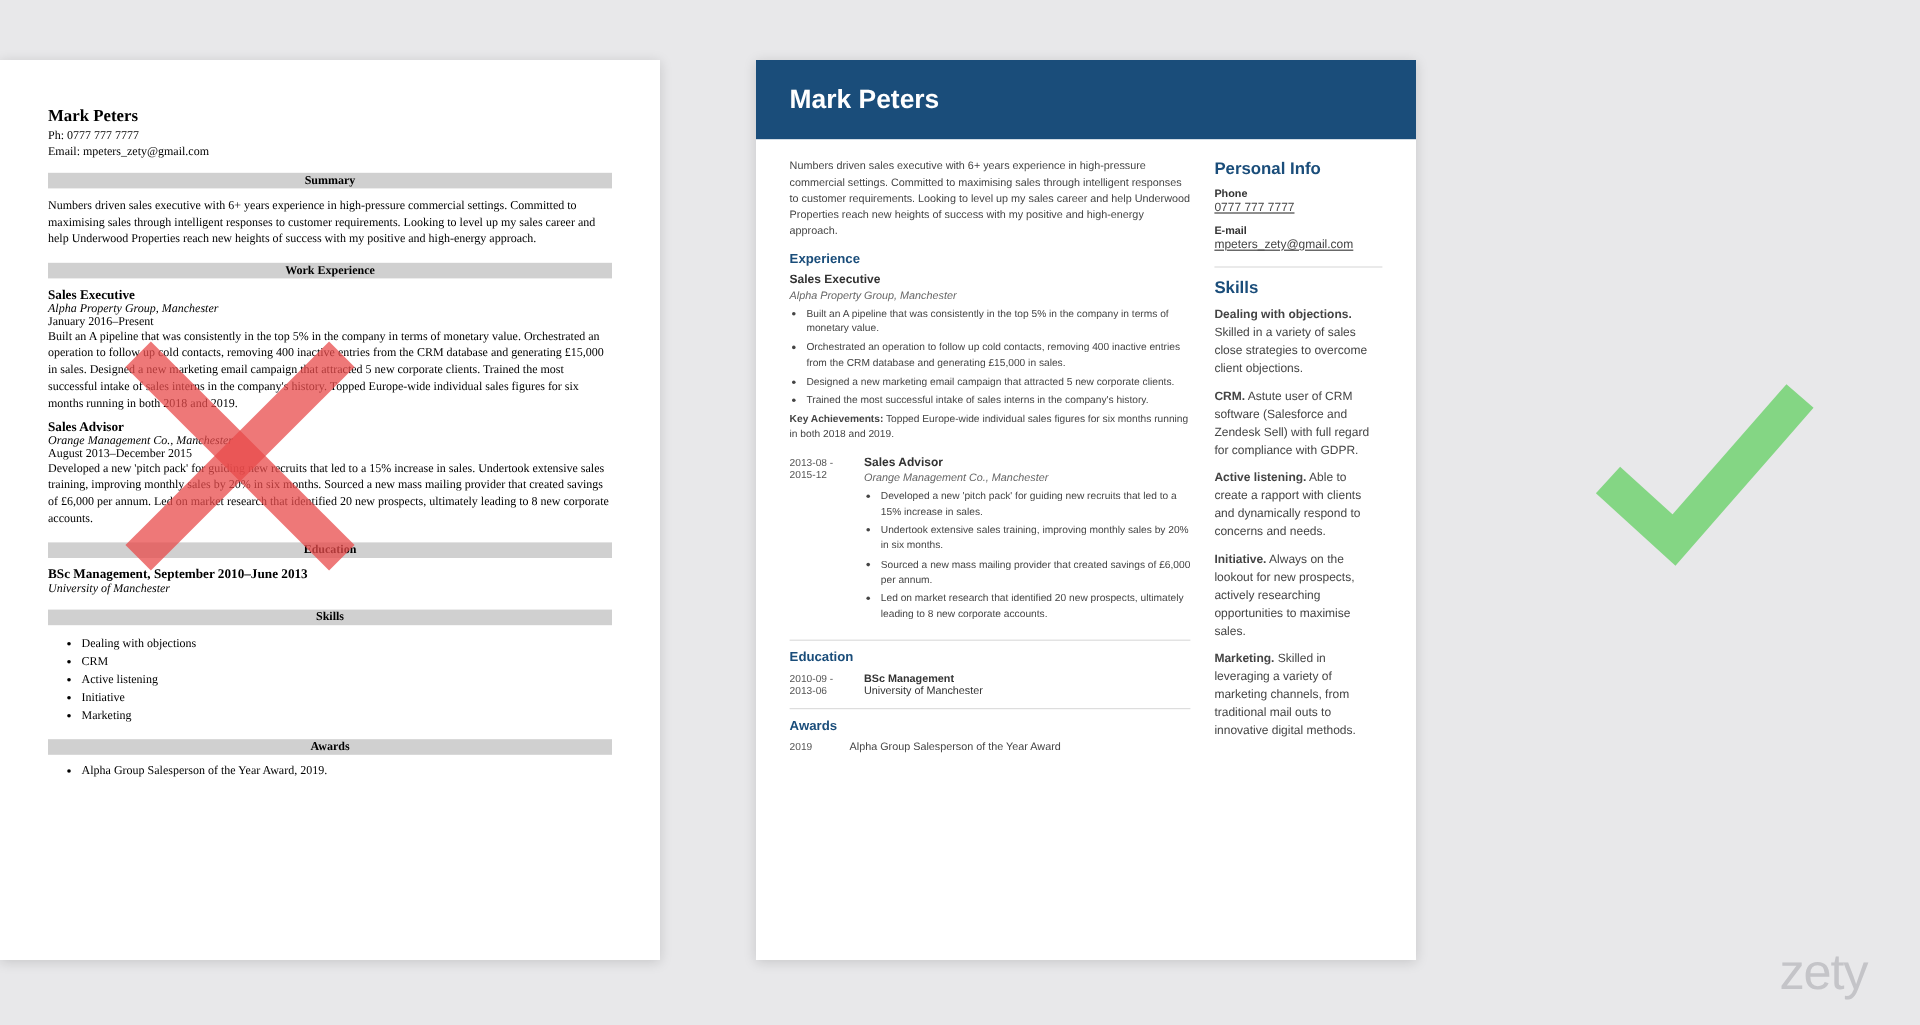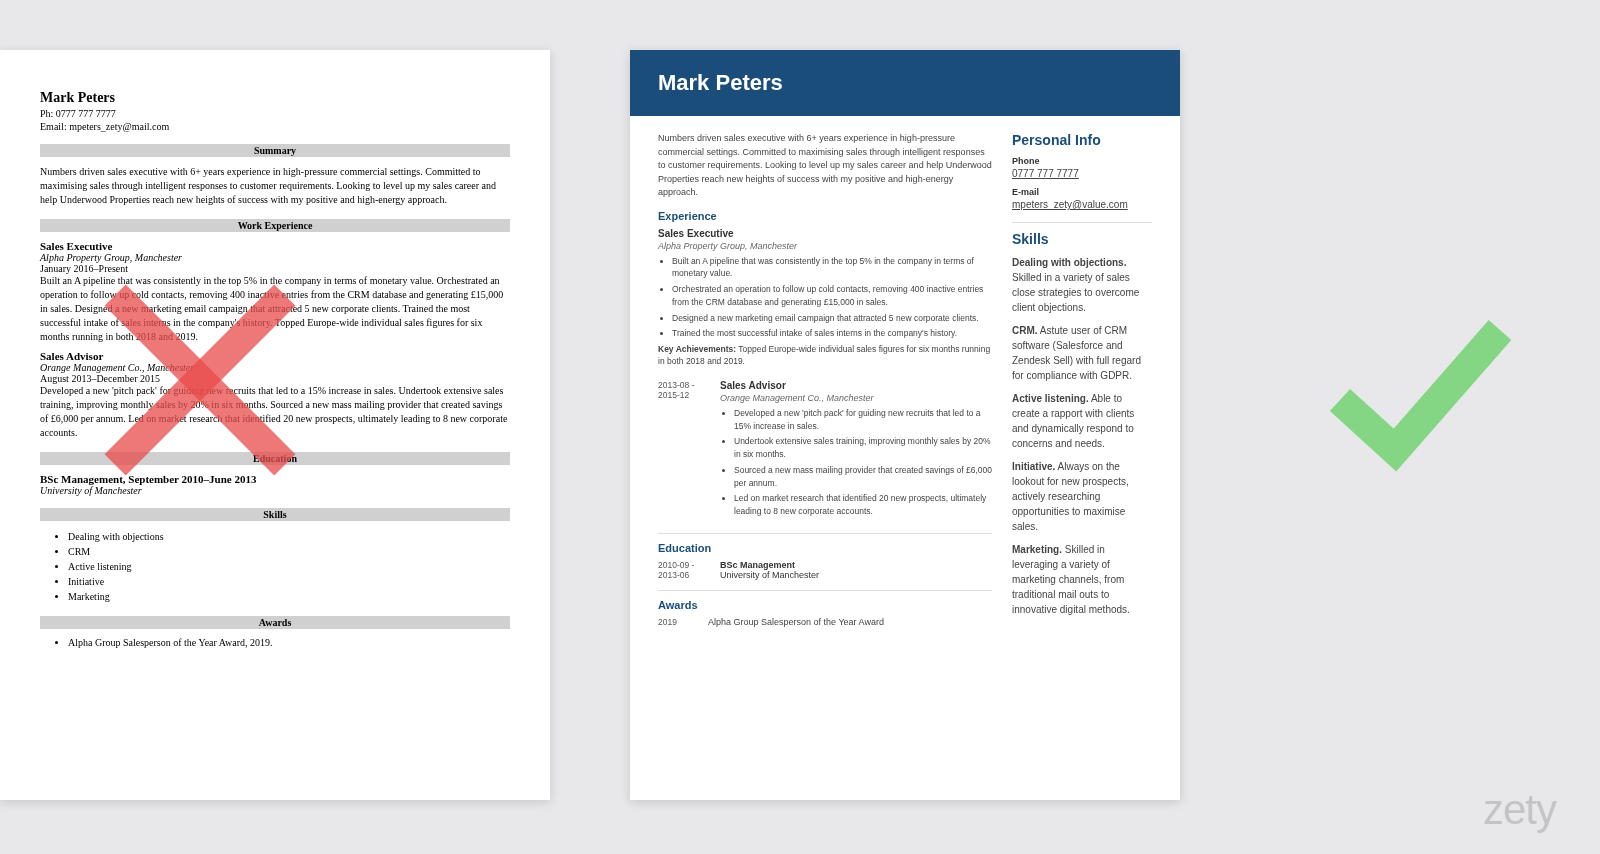--- a/index.html
+++ b/index.html
@@ -143,21 +143,21 @@
 }
 </style>
 </head>
 <body>
 
 <div class="pages-container">
 
   <div class="page left-page">
     <div class="left-name">Mark Peters</div>
     <div class="left-contact">Ph: 0777 777 7777</div>
-    <div class="left-contact">Email: mpeters_zety@mail.com</div>
+    <div class="left-contact">Email: mpeters_zety@gmail.com</div>
 
     <div class="left-section-header">Summary</div>
     <div class="left-body">Numbers driven sales executive with 6+ years experience in high-pressure commercial settings. Committed to maximising sales through intelligent responses to customer requirements. Looking to level up my sales career and help Underwood Properties reach new heights of success with my positive and high-energy approach.</div>
 
     <div class="left-section-header">Work Experience</div>
 
     <div class="left-job-title">Sales Executive</div>
     <div class="left-company">Alpha Property Group, Manchester</div>
     <div class="left-dates">January 2016–Present</div>
     <div class="left-body">Built an A pipeline that was consistently in the top 5% in the company in terms of monetary value. Orchestrated an operation to follow up cold contacts, removing 400 inactive entries from the CRM database and generating £15,000 in sales. Designed a new marketing email campaign that attracted 5 new corporate clients. Trained the most successful intake of sales interns in the company's history. Topped Europe-wide individual sales figures for six months running in both 2018 and 2019.</div>
@@ -238,21 +238,21 @@
           <div class="awards-date">2019</div>
           <div class="awards-content">Alpha Group Salesperson of the Year Award</div>
         </div>
       </div>
 
       <div class="right-sidebar">
         <div class="sidebar-section-title">Personal Info</div>
         <div class="sidebar-label">Phone</div>
         <div class="sidebar-value">0777 777 7777</div>
         <div class="sidebar-label">E-mail</div>
-        <div class="sidebar-value">mpeters_zety@value.com</div>
+        <div class="sidebar-value">mpeters_zety@gmail.com</div>
 
         <div class="sidebar-section-title sub">Skills</div>
         <div class="sidebar-skill"><strong>Dealing with objections.</strong><span> Skilled in a variety of sales close strategies to overcome client objections.</span></div>
         <div class="sidebar-skill"><strong>CRM.</strong><span> Astute user of CRM software (Salesforce and Zendesk Sell) with full regard for compliance with GDPR.</span></div>
         <div class="sidebar-skill"><strong>Active listening.</strong><span> Able to create a rapport with clients and dynamically respond to concerns and needs.</span></div>
         <div class="sidebar-skill"><strong>Initiative.</strong><span> Always on the lookout for new prospects, actively researching opportunities to maximise sales.</span></div>
         <div class="sidebar-skill"><strong>Marketing.</strong><span> Skilled in leveraging a variety of marketing channels, from traditional mail outs to innovative digital methods.</span></div>
       </div>
     </div>
   </div>

